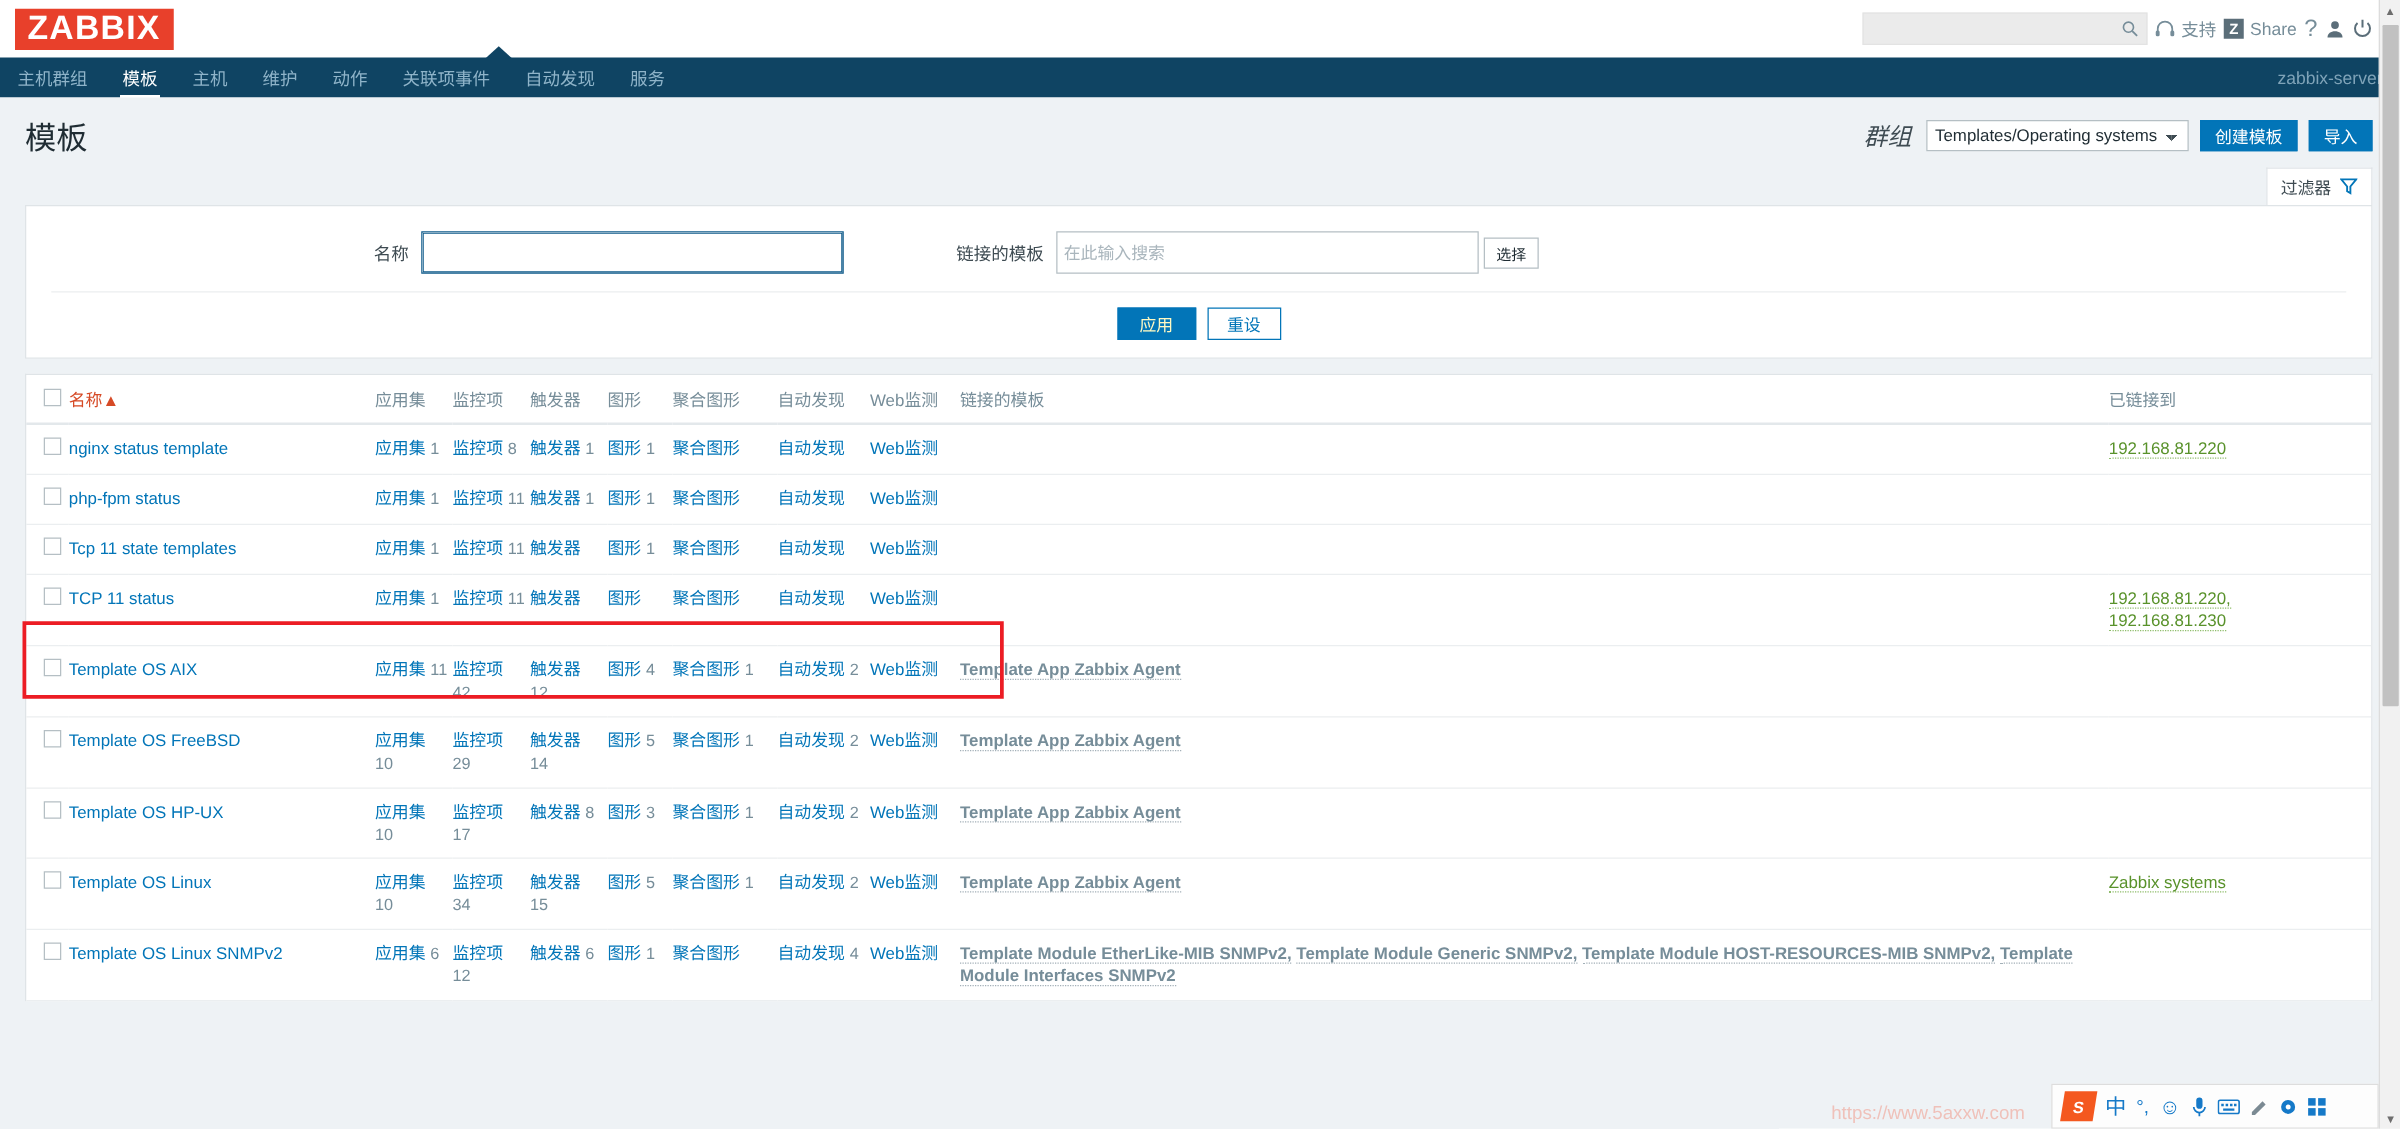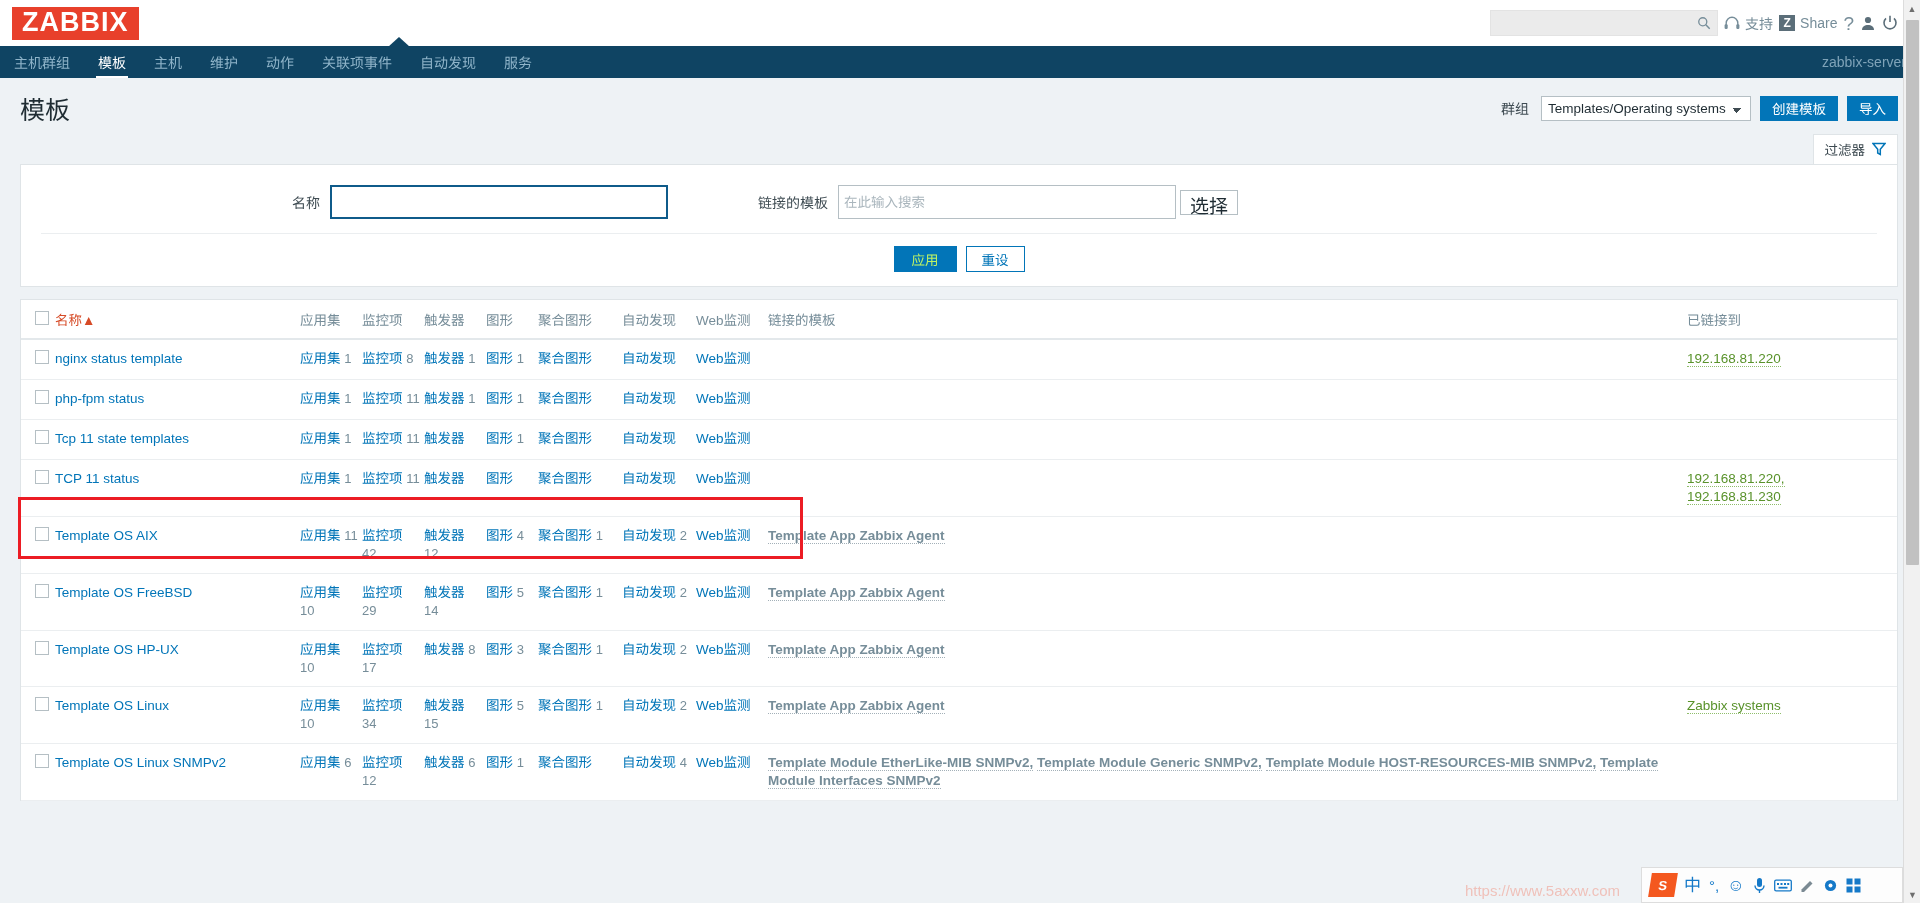--- a/index.html
+++ b/index.html
@@ -113,21 +113,21 @@
     position: relative;
   }
   .titlerow {
     display: flex; align-items: center;
     padding: 12px 22px 10px 20px;
   }
   .ptitle { font-size: 25px; font-weight: normal; color: #1f2c33; }
   .titlerow-right {
     margin-left: auto; display: flex; align-items: center; gap: 9px;
   }
-  .grouplabel { color: #3e4b52; font-size: 14px; margin-right: 3px; }
+  .grouplabel { color: #3e4b52; font-size: 19px; margin-right: 3px; font-style: italic; }
   .gselect {
     height: 25px; min-width: 193px;
     border: 1px solid #b5bfc4; background: #fff;
     font-size: 13.5px; color: #1f2c33;
     padding: 0 24px 0 6px;
     font-family: "Liberation Sans", sans-serif;
     appearance: none; -webkit-appearance: none;
     background-image:
       linear-gradient(45deg, transparent 50%, #3e4b52 50%),
       linear-gradient(135deg, #3e4b52 50%, transparent 50%);
@@ -171,27 +171,27 @@
   .finput {
     height: 27px; border: 1px solid #768d99; background: #fff;
     font-size: 13.5px; padding: 16px 5px; outline: none;
     font-family: "Liberation Sans", sans-serif; color: #737373;
   }
   .finput.focused { border-color: #0f5b8a; box-shadow: 0 0 0 1px #0f5b8a inset; }
   .finput.plain { border: 1px solid #b5bfc4; }
   .finput::placeholder { color: #aab6bd; }
   .btn-grey {
     height: 25px; border: 1px solid #b5bfc4; background: #fff;
-    color: #1f2c33; font-size: 19px; padding: 0 9px; cursor: pointer;
+    color: #1f2c33; font-size: 12px; padding: 0 9px; cursor: pointer;
     font-family: "Liberation Sans", sans-serif;
   }
   .fsep { border-top: 1px solid #ebeef0; margin: 14px 20px 12px 20px; }
   .fbtns { display: flex; justify-content: center; gap: 9px; }
   .btn-apply {
-    background: #0275b8; border: 1px solid #0275b8; color: #bef264;
+    background: #0275b8; border: 1px solid #0275b8; color: #fef9c3;
     height: 26px; padding: 0 17px; font-size: 13.5px; cursor: pointer;
     font-family: "Liberation Sans", sans-serif;
   }
   .btn-reset {
     background: #fff; border: 1px solid #0275b8; color: #0275b8;
     height: 26px; padding: 0 15px; font-size: 13.5px; cursor: pointer;
     font-family: "Liberation Sans", sans-serif;
   }
 
   

